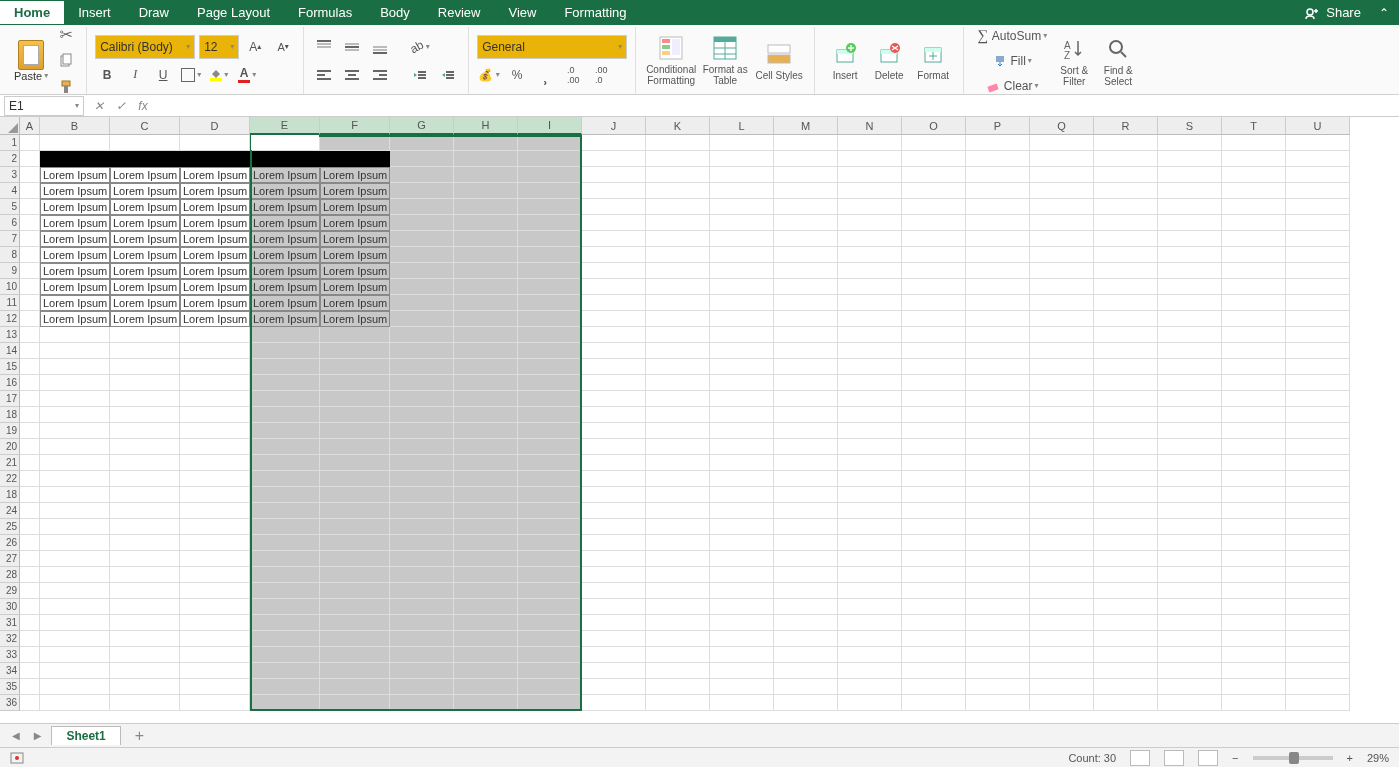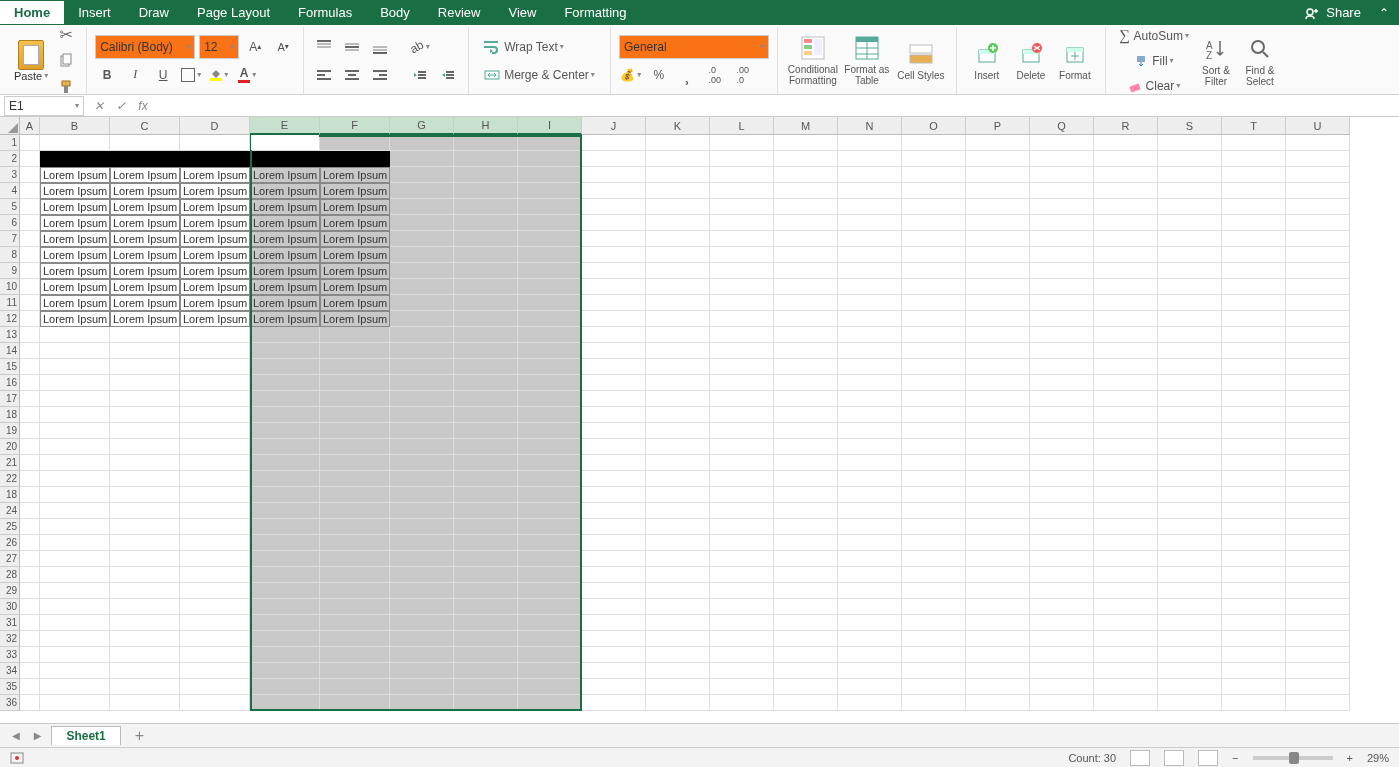--- a/index.html
+++ b/index.html
@@ -15,21 +15,21 @@
 
 .ribbon { background: #fafafa; border-bottom: 1px solid #d0d0d0; height: 70px; display: flex; align-items: stretch; padding: 2px 6px 0 6px; gap: 0; }
 .ribbon-group { display: flex; flex-direction: column; justify-content: center; border-right: 1px solid #e0e0e0; padding: 2px 8px; }
 .ribbon-group:last-child { border-right: none; }
 .group-row { display: flex; align-items: center; gap: 4px; }
 .btn { display: flex; align-items: center; justify-content: center; height: 24px; min-width: 24px; border: 1px solid transparent; border-radius: 2px; cursor: pointer; font-size: 12px; color: #555; background: transparent; }
 .btn.square { width: 24px; }
 .btn.drop::after { content: "▾"; font-size: 8px; margin-left: 2px; color: #888; }
 .vbtn { display: flex; flex-direction: column; align-items: center; justify-content: center; width: 54px; height: 62px; cursor: pointer; font-size: 10px; color: #555; gap: 2px; text-align: center; line-height: 1.1; }
 .vbtn .icon { width: 28px; height: 28px; display: flex; align-items: center; justify-content: center; }
-select, .combo { height: 24px; border: 1px solid #ccc; background: #f97316; font-size: 12px; padding: 0 4px; }
+select, .combo { height: 24px; border: 1px solid #ccc; background: #eab308; font-size: 12px; padding: 0 4px; }
 .combo { display: flex; align-items: center; justify-content: space-between; }
 .combo::after { content: "▾"; font-size: 8px; color: #888; margin-left: 4px; }
 
 
 .clip-col { display: flex; flex-direction: column; align-items: center; justify-content: center; }
 .paste-icon { width: 26px; height: 30px; background: linear-gradient(#f5c14a,#e0a030); border: 1px solid #b08020; border-radius: 2px; position: relative; }
 .paste-icon::before { content:""; position:absolute; top:4px; left:50%; transform:translateX(-50%); width:14px; height:18px; background:#fff; border:1px solid #aaa; }
 .scissors { color:#666; font-size:16px; }
 .swatch-red { width:12px; height:3px; background:#d22; }
 .swatch-yellow { width:12px; height:3px; background:#ff0; }
@@ -230,41 +230,20 @@
           <svg width="14" height="14">
             <path d="M1 7 L4 5 L4 9 Z" fill="#4a8"></path>
             <rect x="5" y="3" width="8" height="2" fill="#666"></rect>
             <rect x="5" y="6" width="8" height="2" fill="#666"></rect>
             <rect x="5" y="9" width="8" height="2" fill="#666"></rect>
           </svg>
         </div>
     </div>
   </div>
 
-  <div class="ribbon-group">
-    <div class="group-row" style="margin-bottom:4px;">
-      <div class="btn drop" style="padding:0 6px;">
-        <svg width="16" height="14">
-            <rect x="0" y="1" width="14" height="2" fill="#5a9"></rect>
-            <path d="M0 7 h10 a3 3 0 0 1 0 6 h-2" fill="none" stroke="#5a9" stroke-width="2"></path>
-            <path d="M6 13 l3-2 l-3-2 z" fill="#5a9"></path>
-          </svg>
-        <span style="margin-left:4px;">Wrap Text</span>
-      </div>
-    </div>
-    <div class="group-row">
-      <div class="btn drop" style="padding:0 6px;">
-        <svg width="16" height="14">
-            <rect x="1" y="3" width="14" height="8" fill="none" stroke="#5a9"></rect>
-            <path d="M4 7 h8 M4 7 l2-2 M4 7 l2 2 M12 7 l-2-2 M12 7 l-2 2" stroke="#5a9" fill="none"></path>
-          </svg>
-        <span style="margin-left:4px;">Merge &amp; Center</span>
-      </div>
-    </div>
-  </div>
 
   <div class="ribbon-group">
     <div class="group-row" style="margin-bottom:4px;">
       <div class="combo" style="width:150px;">
           <span>General</span>
         </div>
     </div>
     <div class="group-row">
       <div class="btn square drop">
           <span style="color:#e8a030;">💰</span>

